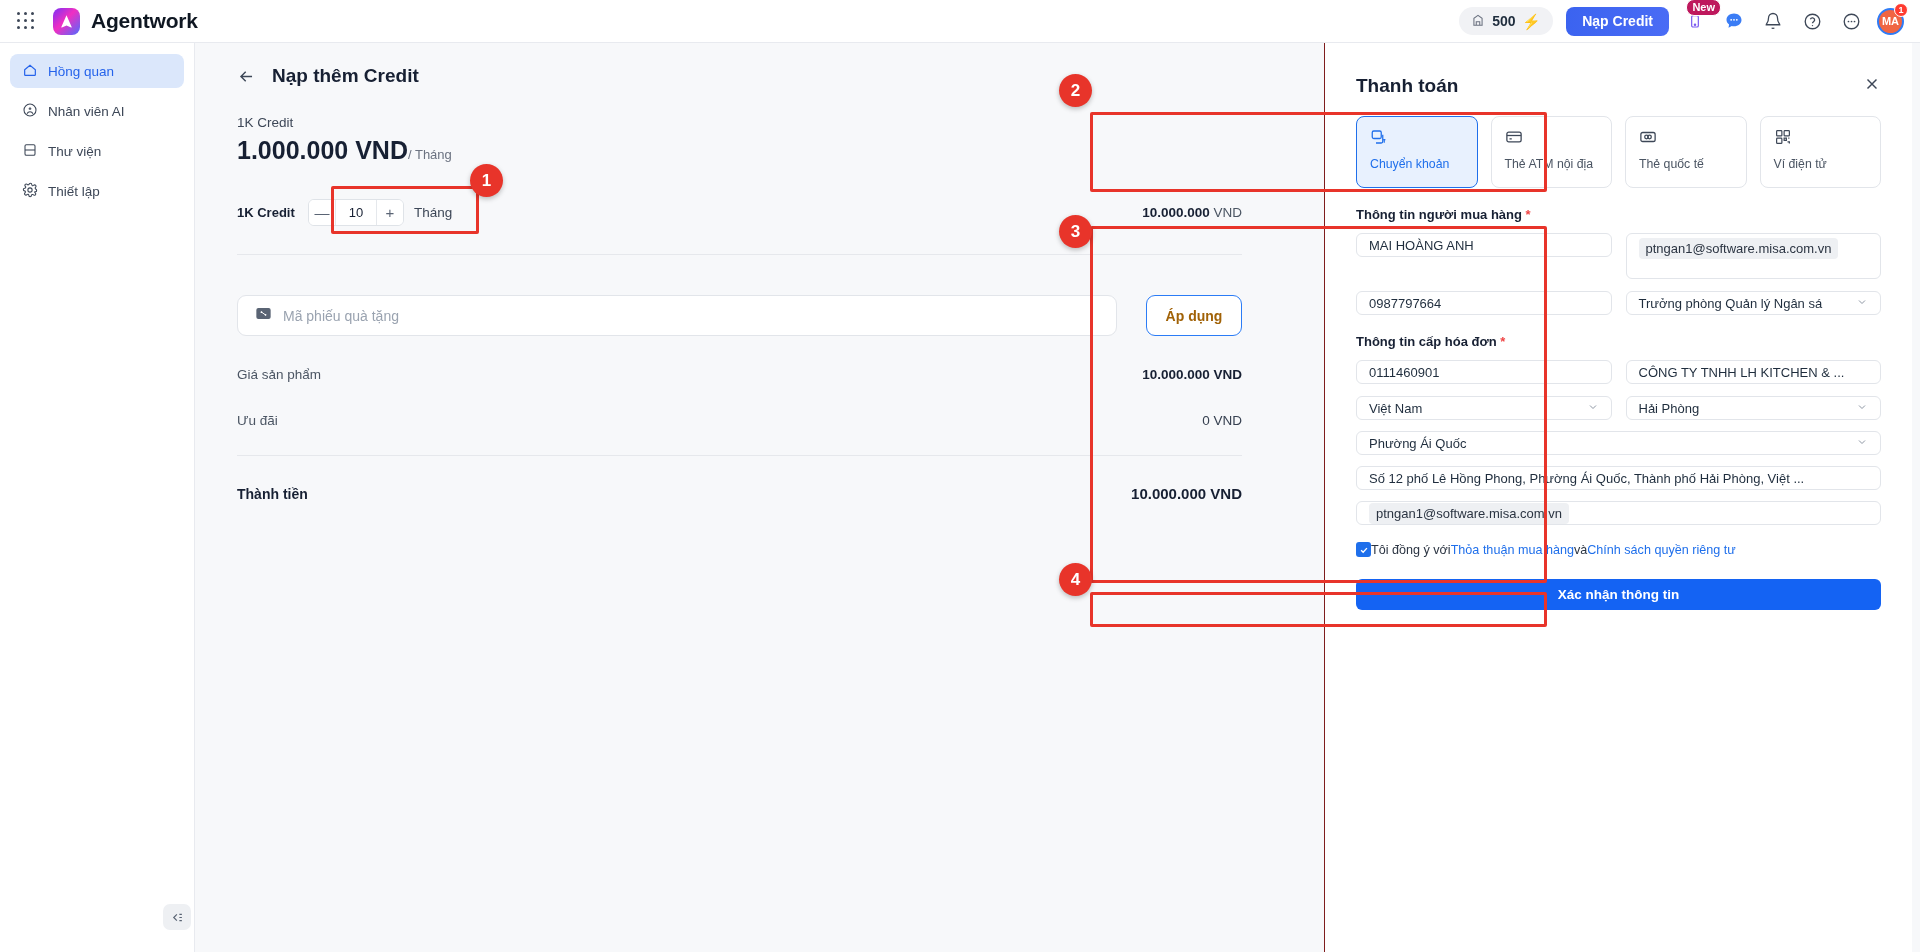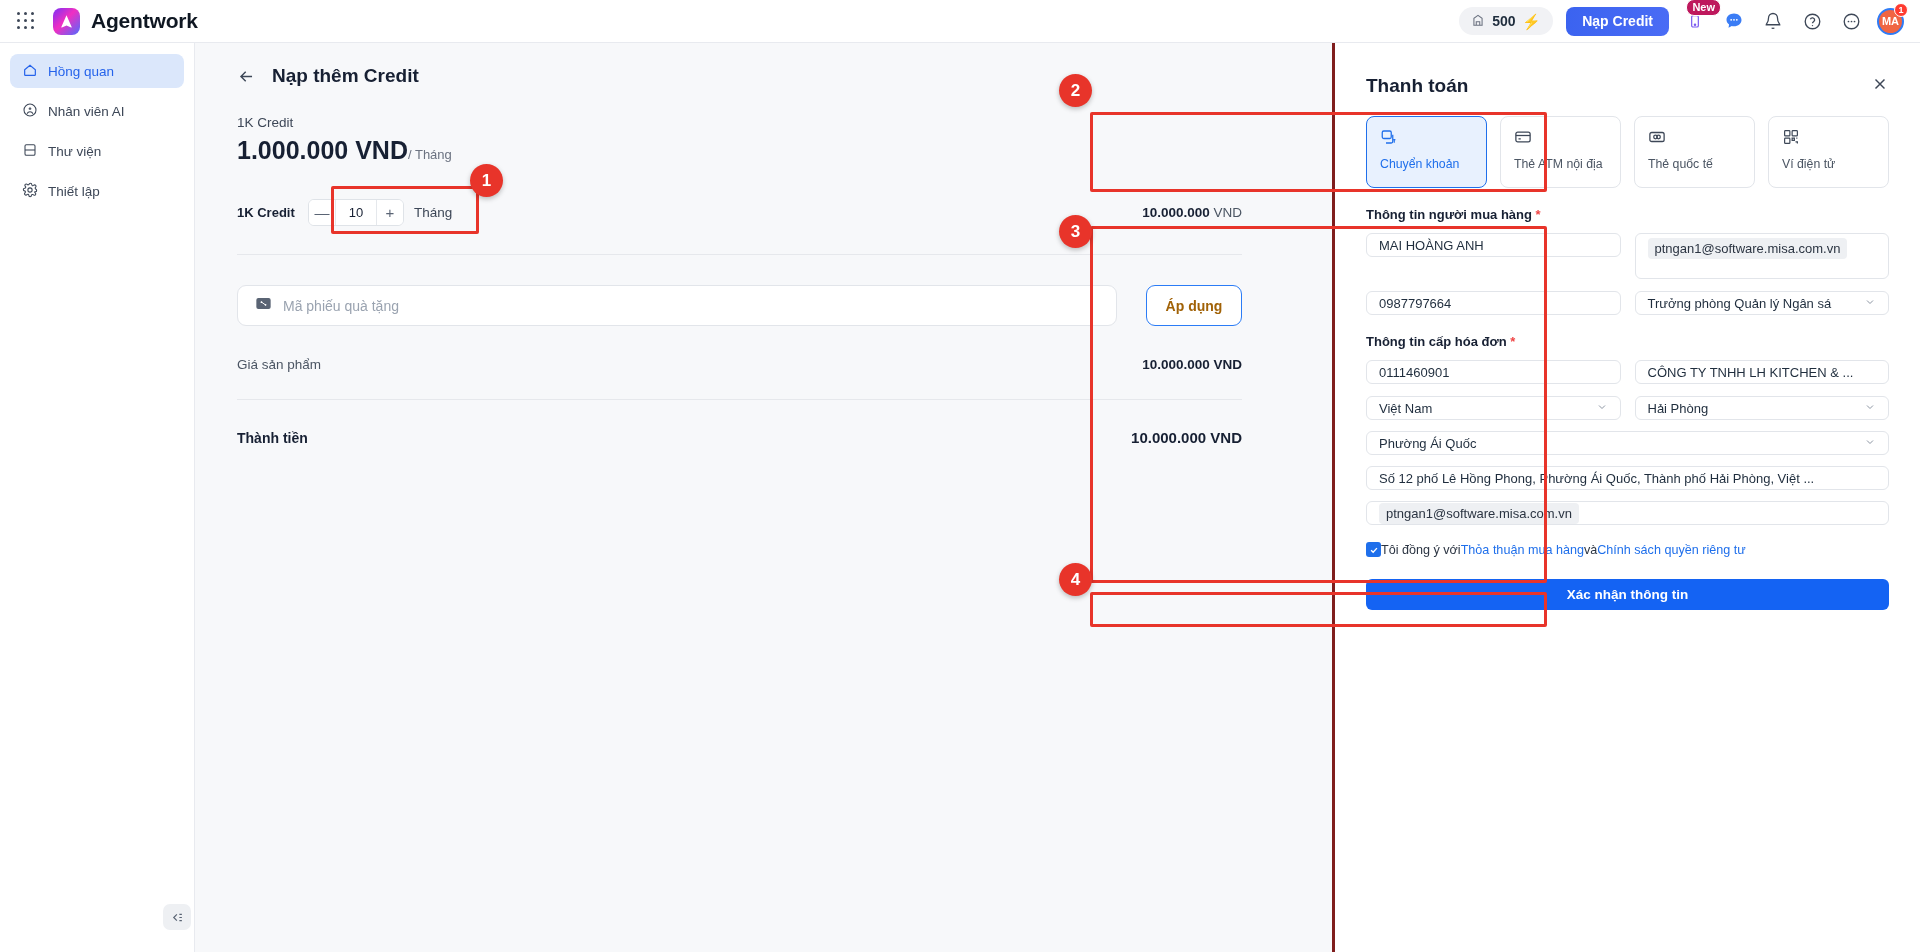--- a/index.html
+++ b/index.html
@@ -122,21 +122,21 @@
   }
   .qty-unit { margin-left:10px; font-size:13.5px; color:#3d4757; }
   .qty-amount {
     margin-left:auto; font-size:13.5px; color:#172033;
   }
   .qty-amount b { font-weight:700; }
   .qty-amount .cur { color:#4b5563; font-weight:400; }
 
   .divider { margin-top:27px; height:1px; background:#e6e8ec; }
 
-  .voucher-row { margin-top:30px; display:flex; gap:29px; align-items:center; }
+  .voucher-row { margin-top:40px; display:flex; gap:29px; align-items:center; }
   .voucher-input {
     flex:1; height:41px; border:1px solid #e2e5ea; border-radius:9px; background:#fff;
     display:flex; align-items:center; gap:11px; padding: 0 17px;
   }
   .voucher-input .ph { font-size:14px; color:#9aa3b0; }
   .btn-outline {
     height:41px; min-width:96px; padding: 0 18px;
     border:1px solid #2b7cf6; color:#a16207; background:#fff;
     border-radius:9px; font-size:14px; font-weight:700; cursor:pointer;
     font-family:inherit;
@@ -148,22 +148,22 @@
   }
   .sum-row .lab { color:#4b5563; }
   .sum-row .val { color:#172033; font-weight:700; }
   .sum-row .val.plain { font-weight:400; color:#374151; }
   .sum-row.total { margin-top:29px; }
   .sum-row.total .lab { font-weight:700; color:#172033; font-size:14px; }
   .sum-row.total .val { font-size:15px; }
 
   
   .panel {
-    position:absolute; right:0; top:0; width:588px; height:909px;
-    background:#fff; border-left:3px solid #7f1d1d;
+    position:absolute; right:8px; top:0; width:588px; height:909px;
+    background:#fff; border-left:1px solid #7f1d1d;
   }
   .panel-head {
     display:flex; align-items:center; padding: 32px 31px 0 31px;
   }
   .panel-title { font-size:19px; font-weight:700; color:#172033; }
   .panel-close { margin-left:auto; cursor:pointer; color:#3d4757; }
 
   .methods {
     display:flex; gap:13px; padding: 19px 31px 0 31px;
   }
@@ -413,20 +413,24 @@
         <span class="ph">Mã phiếu quà tặng</span>
       </div>
       <button class="btn-outline">Áp dụng</button>
     </div>
 
     <div class="sum-row">
       <span class="lab">Giá sản phẩm</span>
       <span class="val">10.000.000 VND</span>
     </div>
 
+    <div class="sum-row">
+      <span class="lab">Ưu đãi</span>
+      <span class="val plain">0 VND</span>
+    </div>
 
     <div class="divider"></div>
 
     <div class="sum-row total">
       <span class="lab">Thành tiền</span>
       <span class="val">10.000.000 VND</span>
     </div>
   </div>
 
   <div class="panel">

